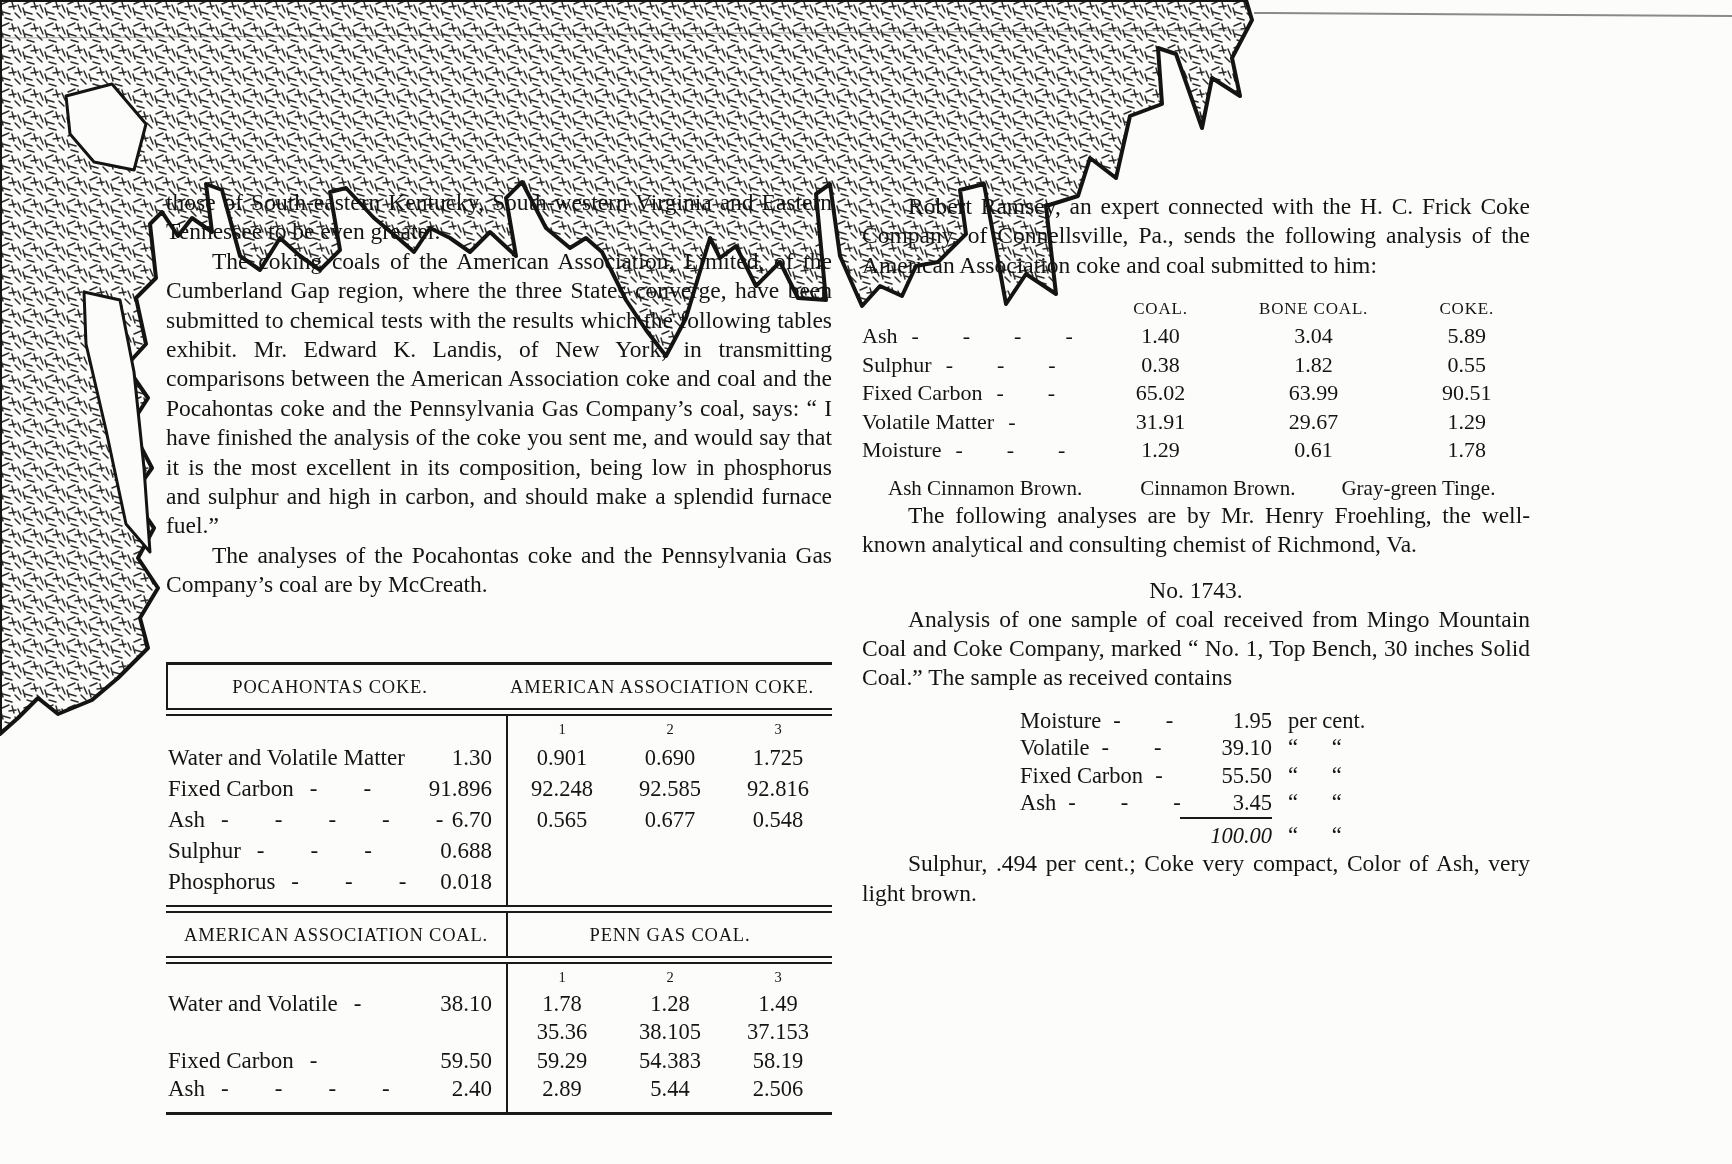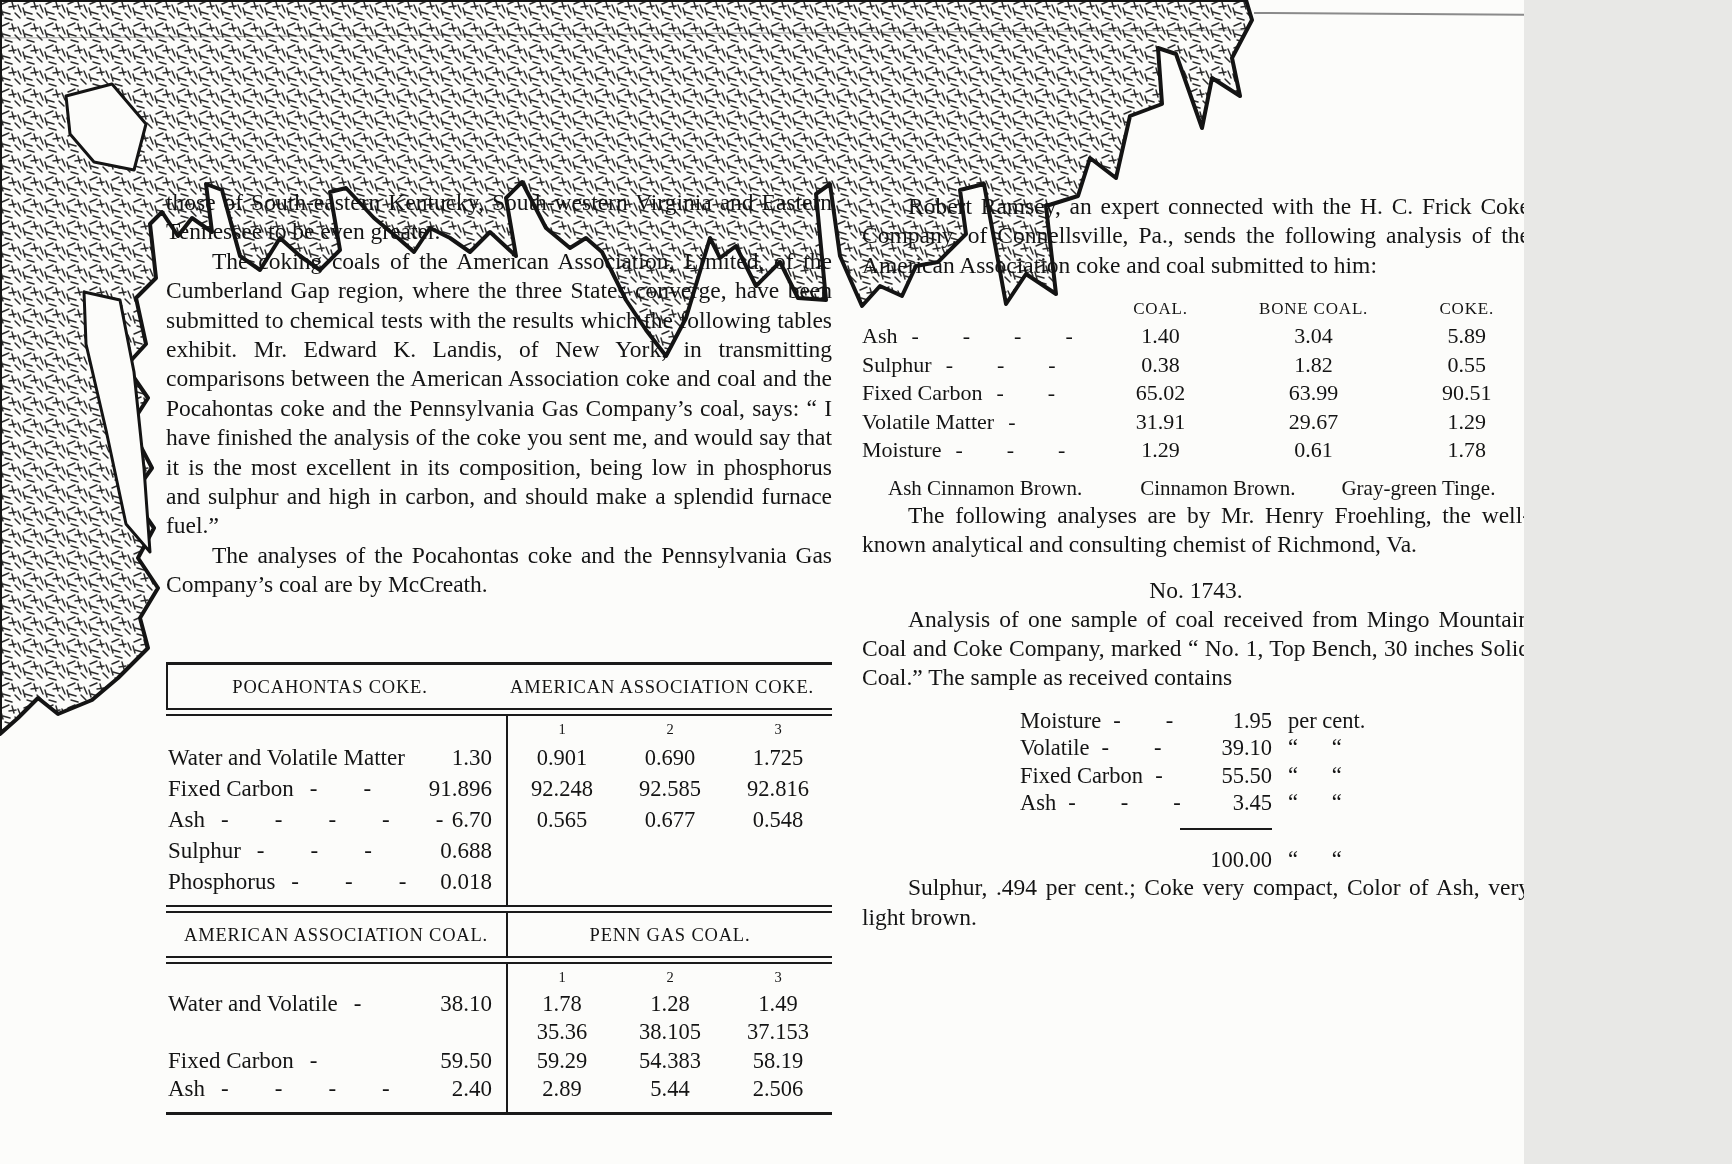--- a/index.html
+++ b/index.html
@@ -1,17 +1,17 @@
 <!DOCTYPE html>
 <html><head>
 <meta charset="utf-8">
 <style>
   html,body{margin:0;padding:0;background:#e8e8e6;}
   .page{
-    position:relative;width:1524px;height:1164px;overflow:hidden;
+    position:relative;width:1732px;height:1164px;overflow:hidden;
     background:#fcfcfa;color:#141414;
     font-family:"Liberation Serif","DejaVu Serif",serif;
   }
   .decor{position:absolute;left:0;top:0;pointer-events:none;}
 
   .col{position:absolute;}
   .col-left{left:166px;top:188px;width:666px;}
   .col-right{left:862px;top:192px;width:668px;}
 
   p.body{margin:0;font-size:23.5px;line-height:29.4px;text-align:justify;}
@@ -57,21 +57,21 @@
   .ashline .a3{margin-left:46px;}
   .no-heading{text-align:center;font-size:23.5px;margin-top:15px;line-height:30px;}
   .mt{margin-top:20px;}
   .mt-sm{margin-top:10px;}
   .mini{margin:14px 0 0 158px;width:356px;font-size:22.5px;}
   .mrow{display:flex;align-items:baseline;line-height:27.5px;}
   .mrow .lab{white-space:pre;}
   .mrow .dashes{white-space:pre;flex:1;margin-left:12px;overflow:hidden;}
   .mrow .val{width:92px;text-align:right;}
   .mrow .unit{width:104px;white-space:pre;box-sizing:border-box;padding-left:16px;}
-  .mrow.total .val{border-top:2px solid #1a1a1a;padding-top:16px;margin-top:11px;}
+  .mrow.total .val{border-top:2px solid #1a1a1a;padding-top:3px;margin-top:0;font-style:italic;}
 </style>
 </head>
 <body>
 
 <div class="page">
 
   <svg class="decor" width="1732" height="1164" viewBox="0 0 1732 1164">
     <defs>
       <pattern id="stip" width="22" height="22" patternUnits="userSpaceOnUse">
         <g stroke="#2c2c2c" stroke-width="1.5" stroke-linecap="round">

